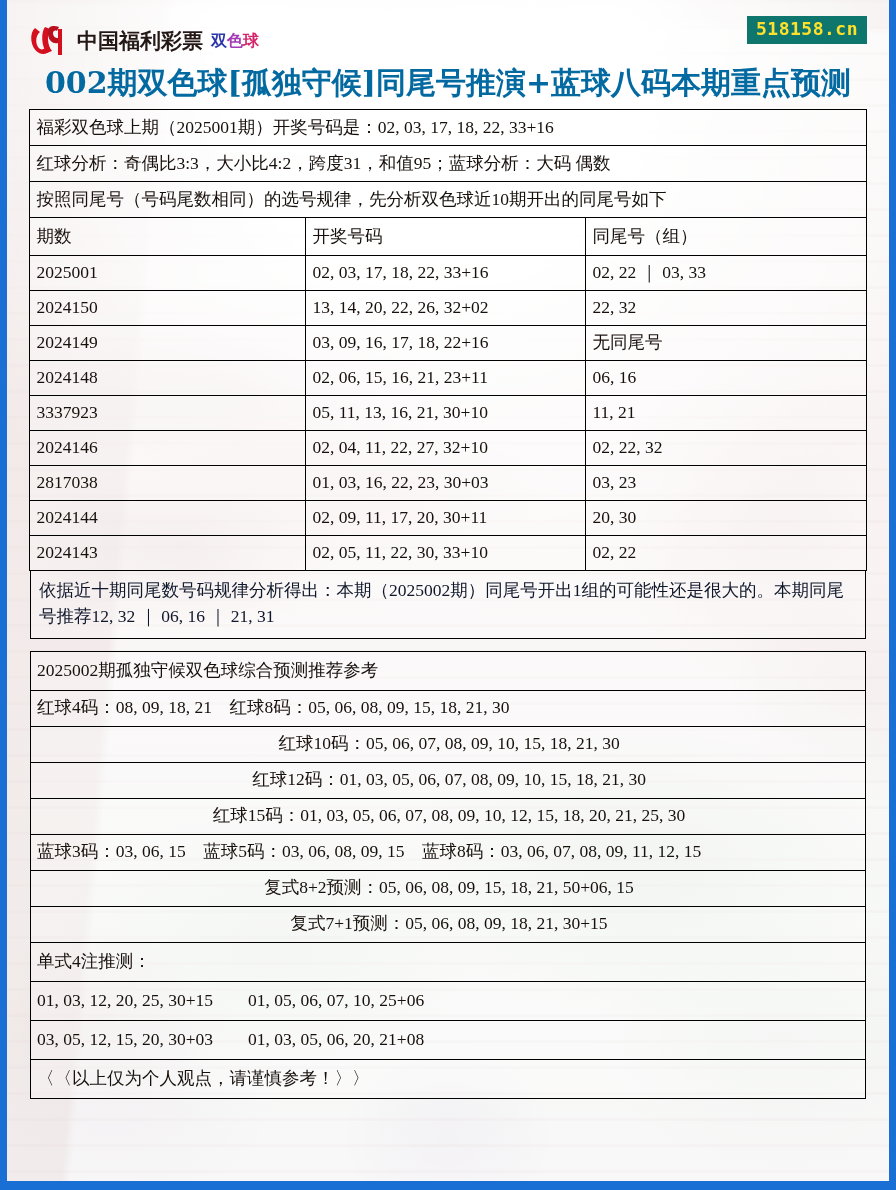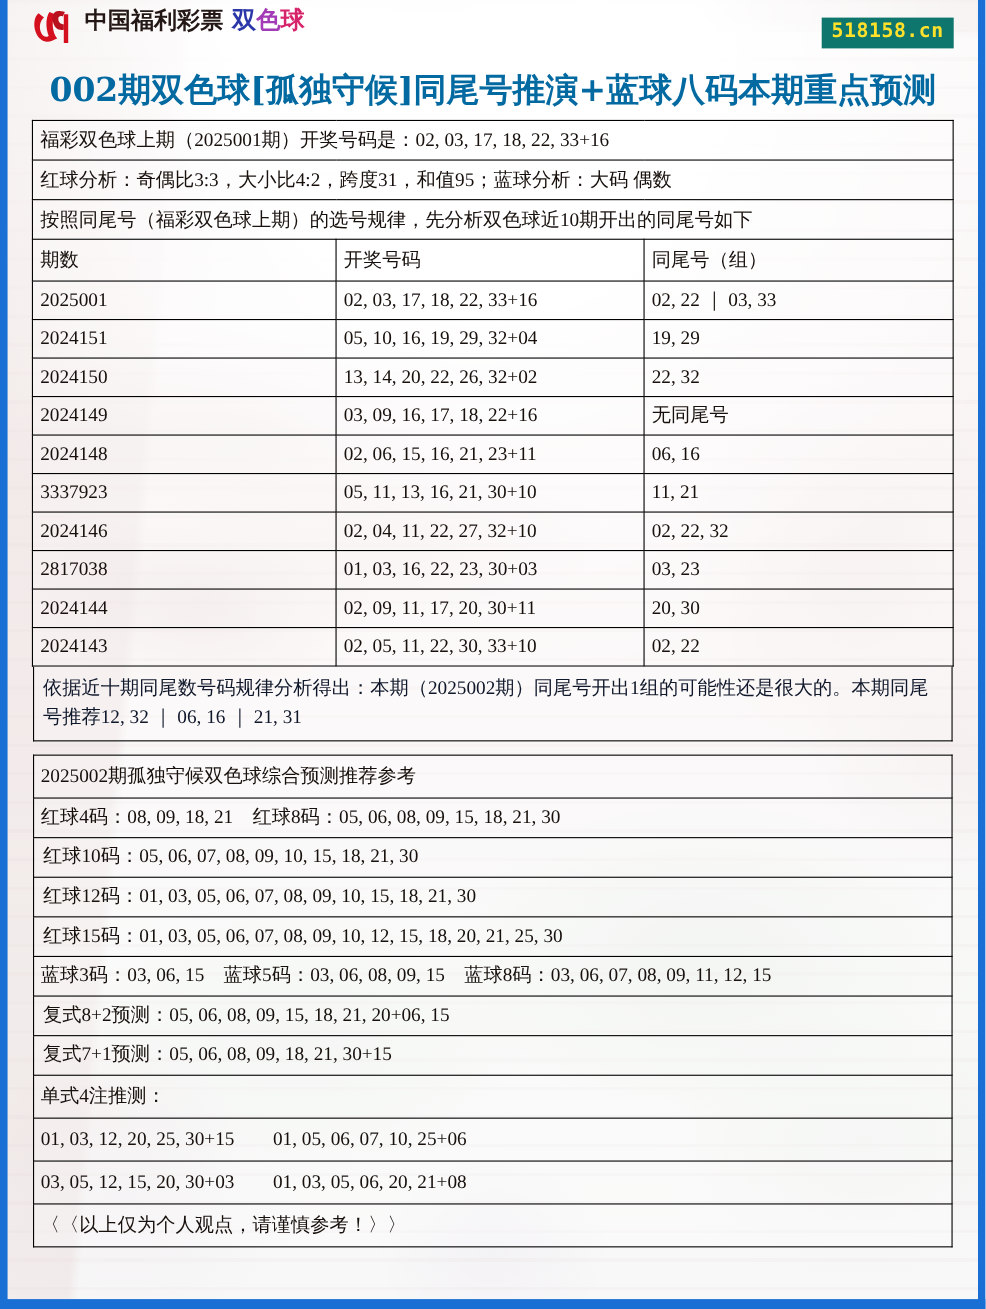--- a/index.html
+++ b/index.html
@@ -84,23 +84,23 @@
 
   
   .header {
     position: relative;
     z-index: 3;
     height: 64px;
   }
   .logo {
     position: absolute;
     left: 22px;
-    top: 8px;
+    top: 24px;
     display: flex;
-    align-items: flex-start;
+    align-items: center;
     gap: 8px;
   }
   .logo-mark {
     width: 40px;
     height: 34px;
     position: relative;
     flex: none;
   }
   .logo-mark svg { display: block; }
   .logo-text-cn {
@@ -108,21 +108,21 @@
     font-weight: bold;
     font-size: 21px;
     letter-spacing: 0px;
     color: #231815;
     line-height: 1;
     white-space: nowrap;
   }
   .logo-text-ssq {
     font-family: "DejaVu Sans", "Liberation Sans", sans-serif;
     font-weight: bold;
-    font-size: 22px;
+    font-size: 16px;
     line-height: 1;
     white-space: nowrap;
   }
   .logo-text-ssq .c1 { color: #2b37a8; }
   .logo-text-ssq .c2 { color: #a23bb5; }
   .logo-text-ssq .c3 { color: #d6246b; }
 
   .watermark-badge {
     position: absolute;
     right: 22px;
@@ -165,21 +165,21 @@
   .tbl td {
     border: 1px solid #000000;
     padding: 0 6px;
     font-size: 17.5px;
     color: #17100c;
     line-height: 1.35;
     vertical-align: middle;
     background: rgba(255,255,255,0.30);
   }
   .tbl td.ctr { text-align: left; }
-  .tbl td.lft { text-align: left; padding-left: 8px; }
+  .tbl td.lft { text-align: center; padding-left: 8px; }
   .r-info   { height: 36px; }
   .r-rule   { height: 36px; }
   .r-colhd  { height: 38px; }
   .r-data   { height: 35px; }
 
   .col-issue  { width: 276px; }
   .col-nums   { width: 280px; }
   .col-tail   { width: 280px; }
 
   .para {
@@ -236,39 +236,34 @@
         <col class="col-tail">
     </colgroup>
     <tbody>
       <tr class="r-info">
         <td class="ctr" colspan="3">福彩双色球上期（2025001期）开奖号码是：02, 03, 17, 18, 22, 33+16</td>
       </tr>
       <tr class="r-info">
         <td class="ctr" colspan="3">红球分析：奇偶比3:3，大小比4:2，跨度31，和值95；蓝球分析：大码 偶数</td>
       </tr>
       <tr class="r-rule">
-        <td class="ctr" colspan="3">按照同尾号（福彩双色球上期）的选号规律，先分析双色球近10期开出的同尾号如下</td>
+        <td class="ctr" colspan="3">按照同尾号（号码尾数相同）的选号规律，先分析双色球近10期开出的同尾号如下</td>
       </tr>
       <tr class="r-colhd">
         <td class="ctr">期数</td>
         <td class="ctr">开奖号码</td>
         <td class="ctr">同尾号（组）</td>
       </tr>
 
       <tr class="r-data">
         <td class="ctr">2025001</td>
         <td class="ctr">02, 03, 17, 18, 22, 33+16</td>
         <td class="ctr">02, 22 ｜ 03, 33</td>
       </tr>
       <tr class="r-data">
-        <td class="ctr">2024151</td>
-        <td class="ctr">05, 10, 16, 19, 29, 32+04</td>
-        <td class="ctr">19, 29</td>
-      </tr>
-      <tr class="r-data">
         <td class="ctr">2024150</td>
         <td class="ctr">13, 14, 20, 22, 26, 32+02</td>
         <td class="ctr">22, 32</td>
       </tr>
       <tr class="r-data">
         <td class="ctr">2024149</td>
         <td class="ctr">03, 09, 16, 17, 18, 22+16</td>
         <td class="ctr">无同尾号</td>
       </tr>
       <tr class="r-data">
@@ -322,21 +317,21 @@
       <tr>
         <td class="lft">红球12码：01, 03, 05, 06, 07, 08, 09, 10, 15, 18, 21, 30</td>
       </tr>
       <tr>
         <td class="lft">红球15码：01, 03, 05, 06, 07, 08, 09, 10, 12, 15, 18, 20, 21, 25, 30</td>
       </tr>
       <tr>
         <td class="ctr">蓝球3码：03, 06, 15　蓝球5码：03, 06, 08, 09, 15　蓝球8码：03, 06, 07, 08, 09, 11, 12, 15</td>
       </tr>
       <tr>
-        <td class="lft">复式8+2预测：05, 06, 08, 09, 15, 18, 21, 20+06, 15</td>
+        <td class="lft">复式8+2预测：05, 06, 08, 09, 15, 18, 21, 50+06, 15</td>
       </tr>
       <tr>
         <td class="lft">复式7+1预测：05, 06, 08, 09, 18, 21, 30+15</td>
       </tr>
       <tr>
         <td class="ctr tall">单式4注推测：</td>
       </tr>
       <tr>
         <td class="ctr tall">01, 03, 12, 20, 25, 30+15　　01, 05, 06, 07, 10, 25+06</td>
       </tr>

